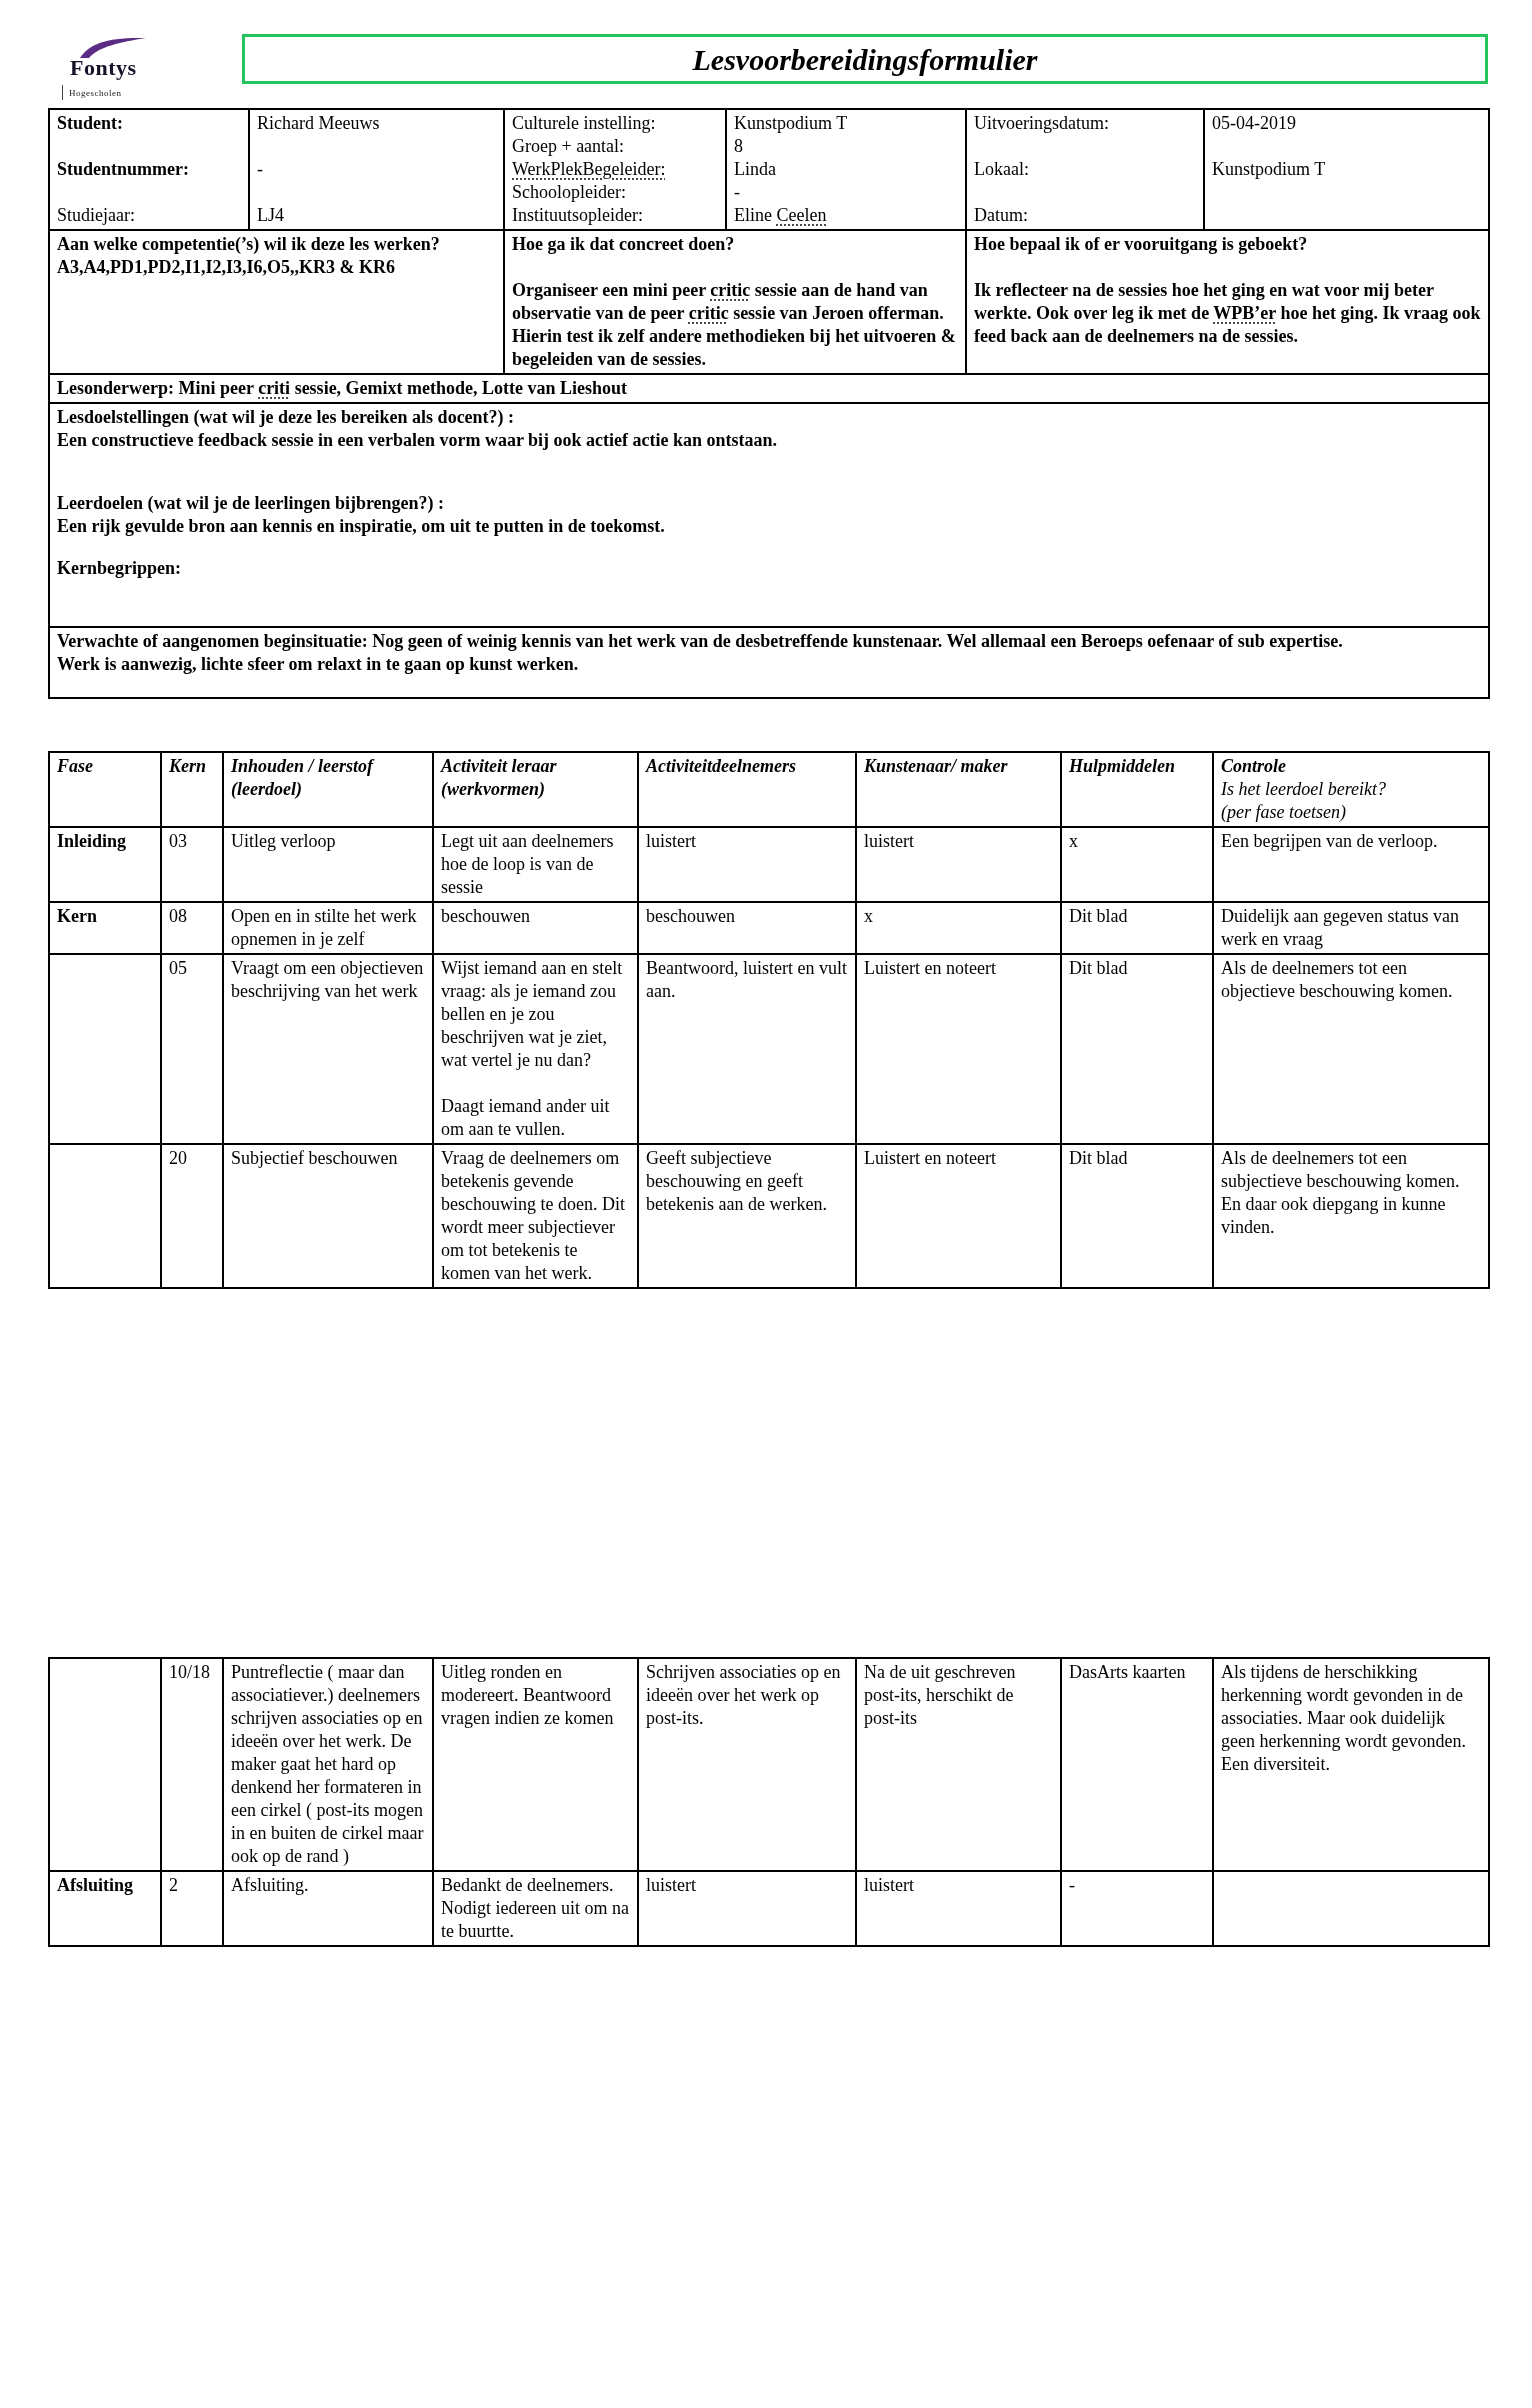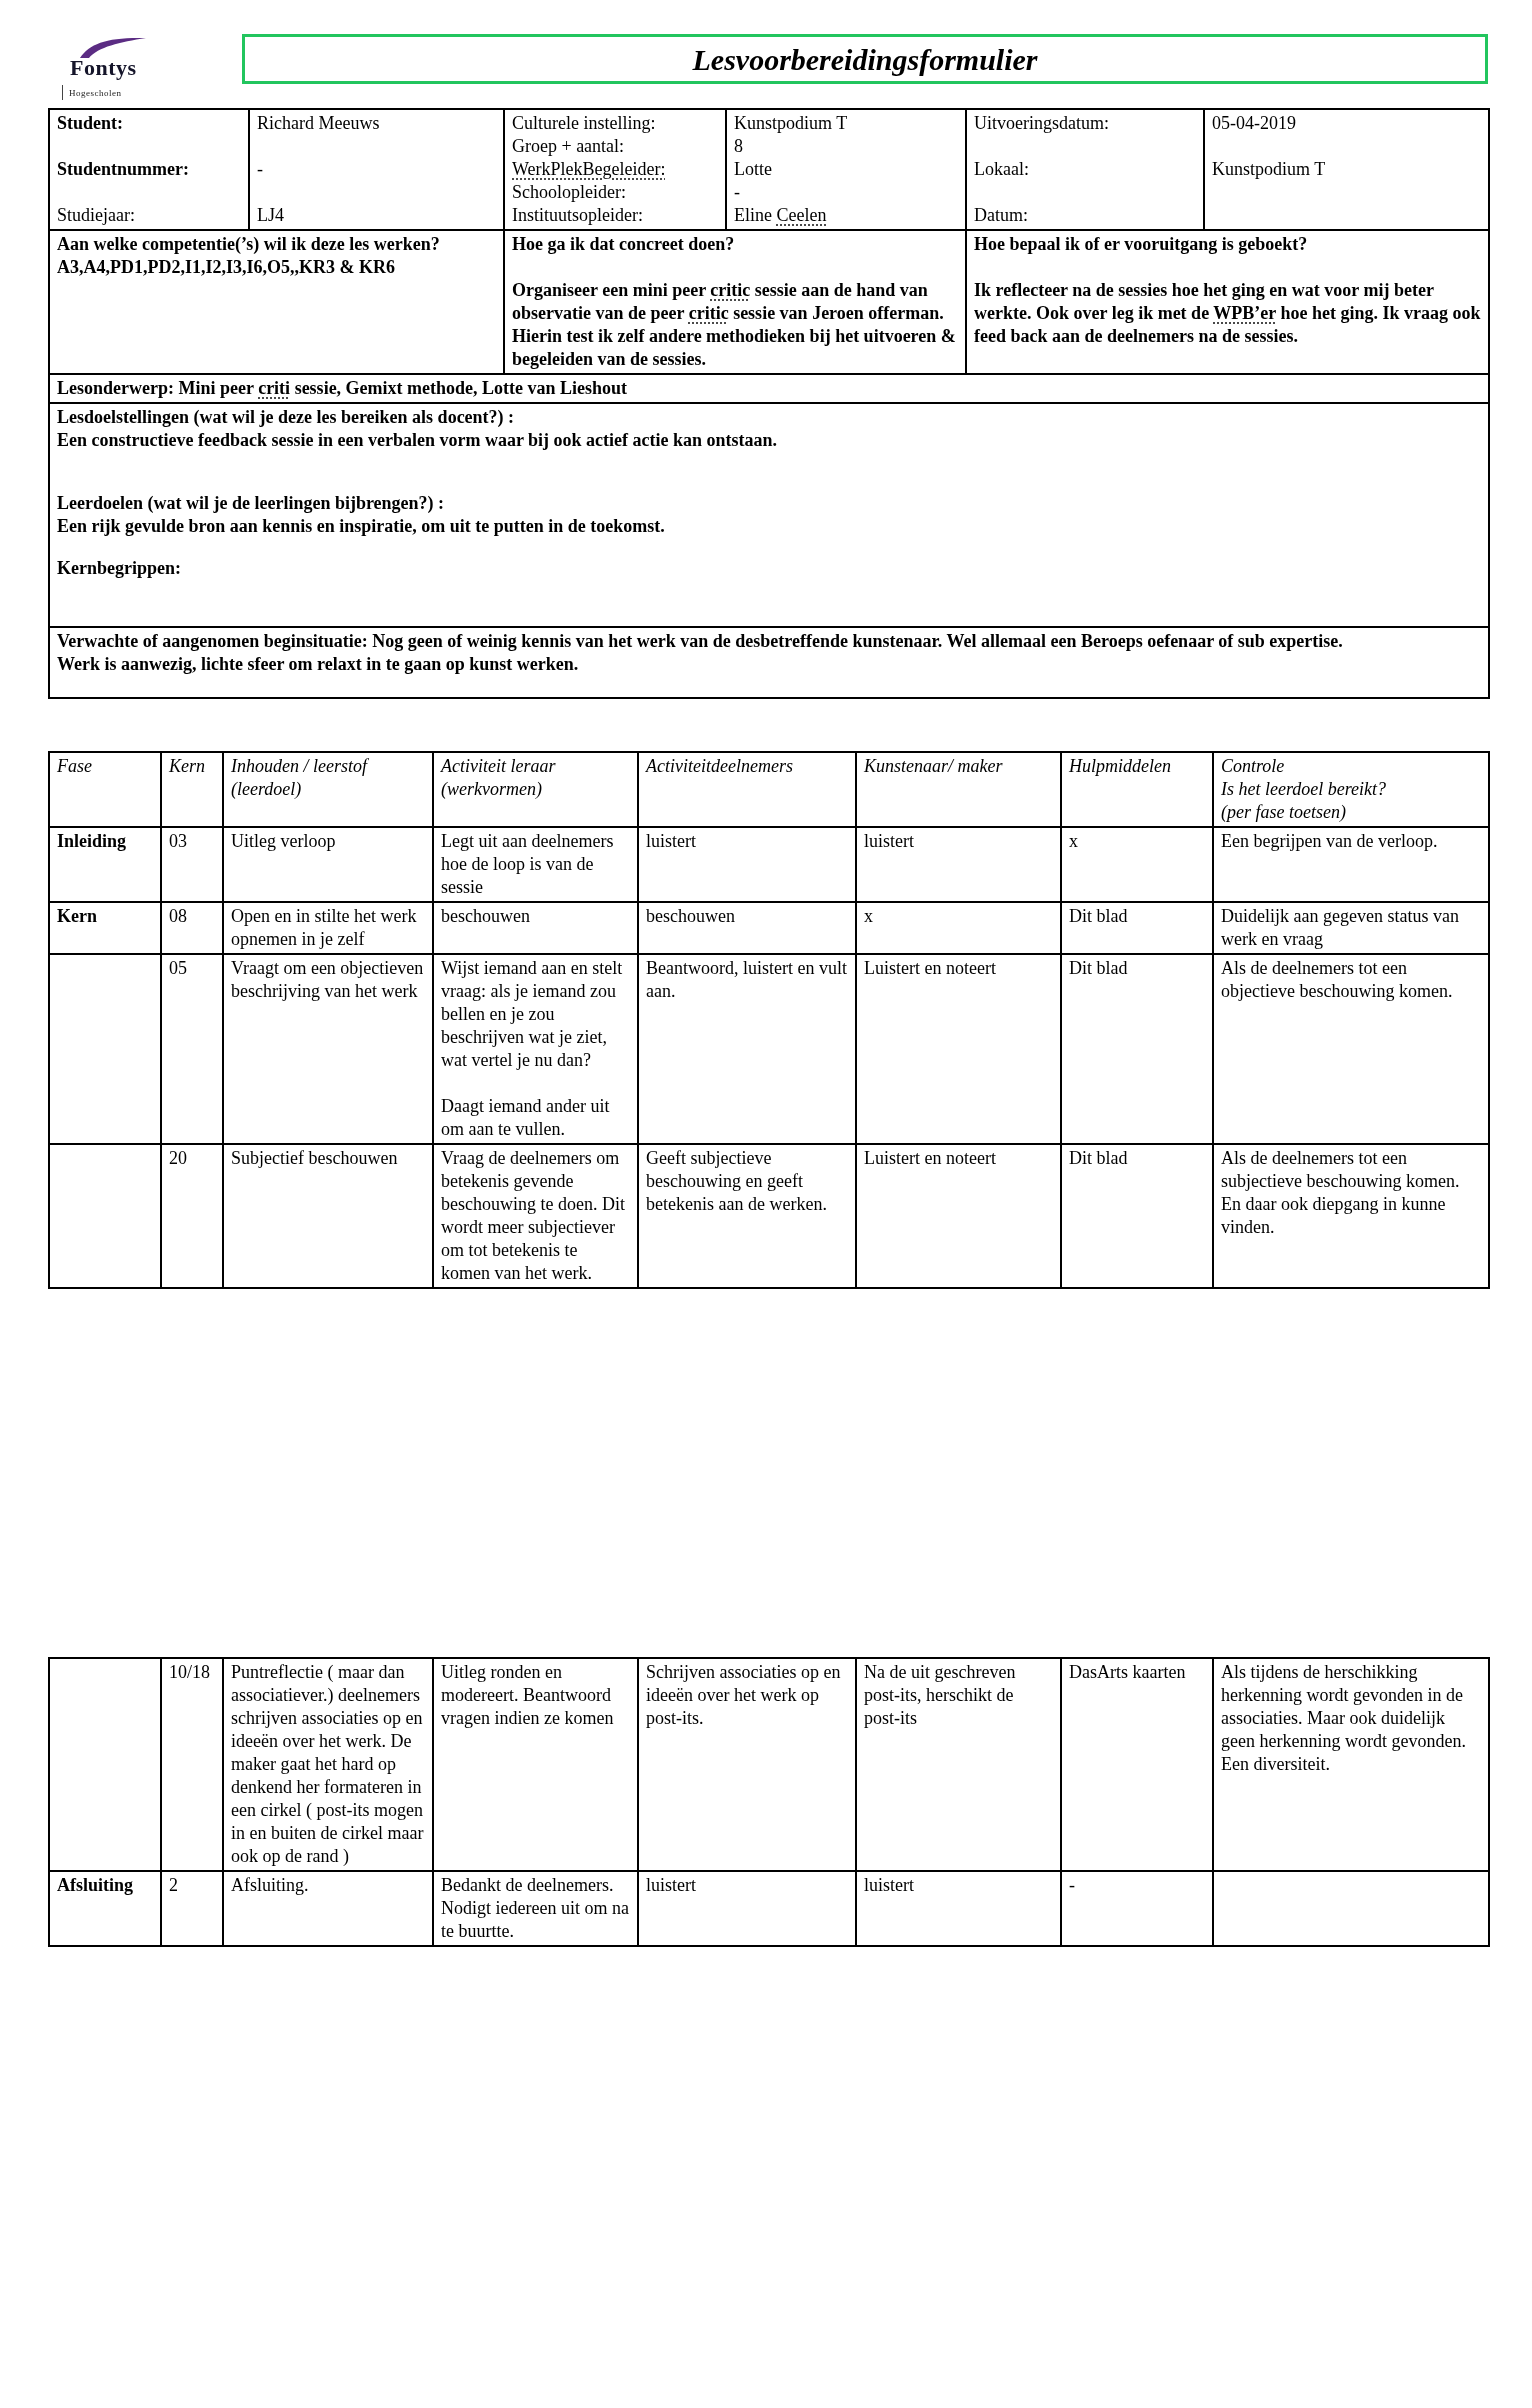--- a/index.html
+++ b/index.html
@@ -20,21 +20,21 @@
   .logo-bar { width: 1px; height: 15px; background: #444; }
   .logo-sub-text { font-size: 9px; line-height: 10px; letter-spacing: .5px; color: #222; }
   .title-box { flex: 1; border: 3px solid #22c55e; height: 50px; margin-left: 2px;
                display: flex; align-items: center; justify-content: center; }
   .title-box .t { font-weight: bold; font-style: italic; font-size: 30px; }
 
   
   table { border-collapse: collapse; table-layout: fixed; width: 1440px; }
   td { border: 2px solid #000; vertical-align: top; padding: 2px 7px; overflow: hidden; }
   .b  { font-weight: bold; }
-  .bi { font-weight: normal; font-style: italic; border-radius: 18px; }
+  .bi { font-weight: bold; font-style: italic; border-radius: 18px; }
   .it { font-style: italic; }
   .pre { white-space: pre-line; }
   .line { height: 23px; white-space: nowrap; }
   .sq { text-decoration: underline dotted #4a4a4a; text-decoration-thickness: 2px; text-underline-offset: 3px; }
   .sp-lg { height: 44px; }
   .sp-md { height: 40px; }
   .sp-sm { height: 19px; }
   .main-table { margin-top: 52px; }
   .gap-tables { height: 368px; }
 </style>
@@ -89,21 +89,21 @@
       <td>
         <div class="line">Culturele instelling:</div>
         <div class="line">Groep + aantal:</div>
         <div class="line"><span class="sq">WerkPlekBegeleider:</span></div>
         <div class="line">Schoolopleider:</div>
         <div class="line">Instituutsopleider:</div>
       </td>
       <td>
         <div class="line">Kunstpodium T</div>
         <div class="line">8</div>
-        <div class="line">Lotte</div>
+        <div class="line">Linda</div>
         <div class="line">-</div>
         <div class="line"><span>Eline </span><span class="sq">Ceelen</span></div>
       </td>
       <td>
         <div class="line">Uitvoeringsdatum:</div>
         <div class="line"></div>
         <div class="line">Lokaal:</div>
         <div class="line"></div>
         <div class="line">Datum:</div>
       </td>

